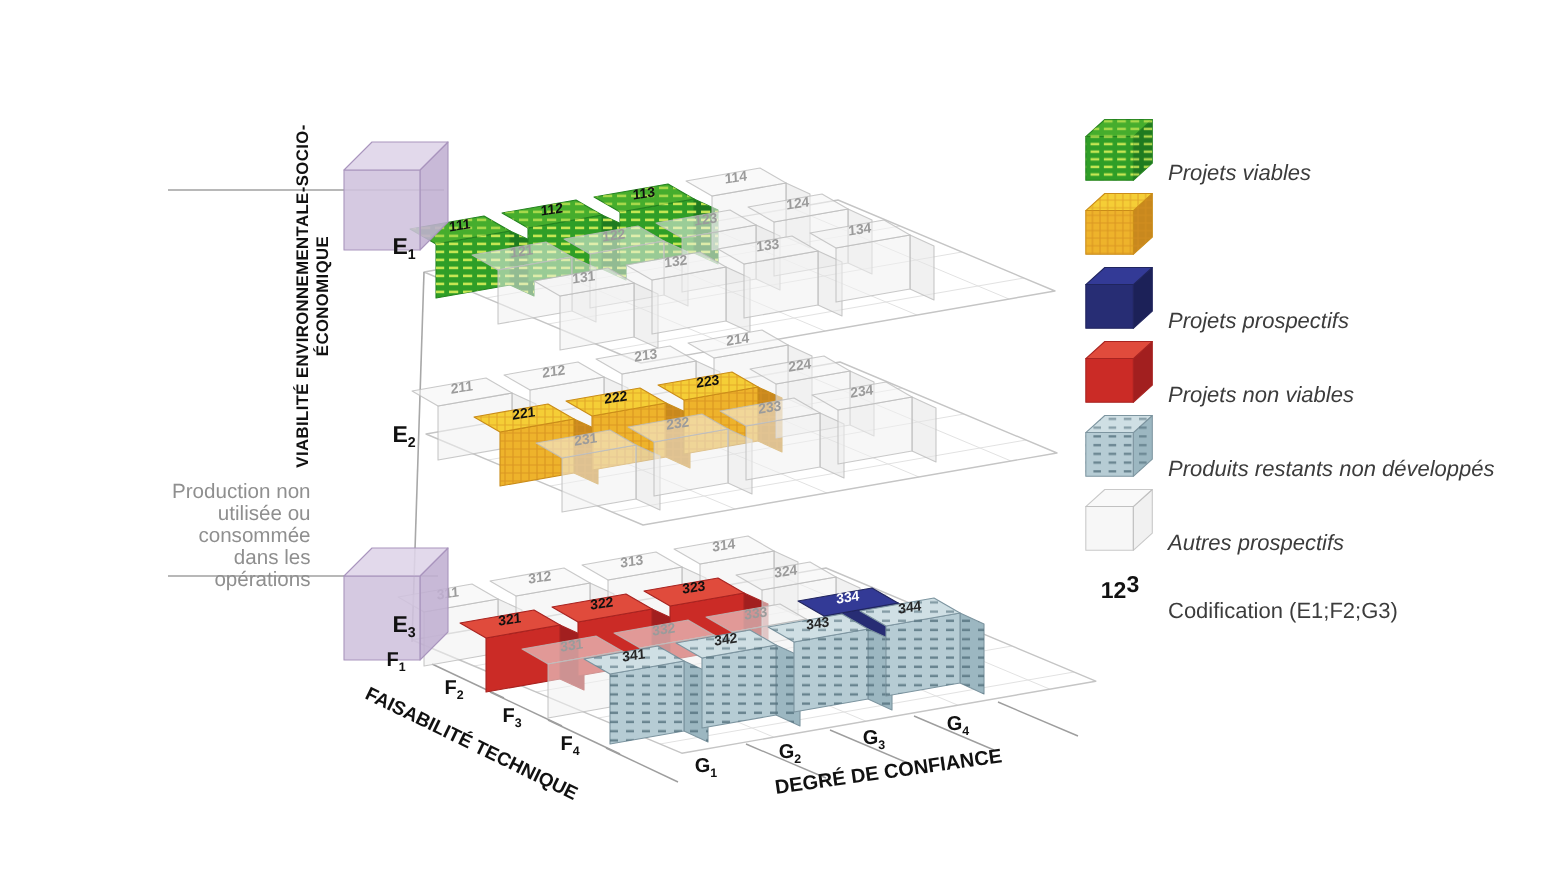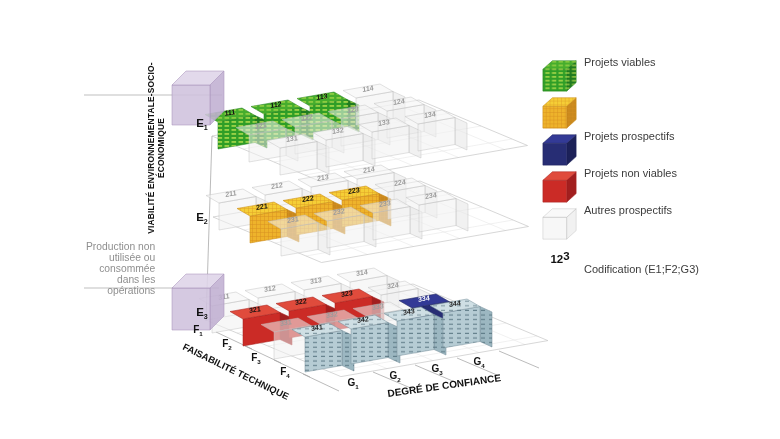--- a/index.html
+++ b/index.html
@@ -8,21 +8,21 @@
   #diagram-svg{position:absolute;left:0;top:0;}
   svg text{font-family:"Liberation Sans",sans-serif;}
   .vlabel{position:absolute;left:72px;top:136px;width:172px;height:24px;
           transform:rotate(-90deg);transform-origin:center;
           font-size:8.4px;font-weight:bold;color:#111;text-align:center;
           line-height:1.2;letter-spacing:.2px;white-space:pre-line;}
   .ann{position:absolute;color:#8f8f8f;font-size:10.3px;line-height:1.07;white-space:pre-line;}
   .ann1{left:84px;top:66px;}
   .ann2{left:86px;top:241px;text-align:right;}
   .legend{position:absolute;left:538px;top:56px;width:235px;}
-  .legend-item{position:relative;height:37px;display:flex;align-items:flex-start;}
+  .legend-item{position:relative;height:37px;display:flex;align-items:flex-end;font-style:italic;}
   .legend-item .icon{width:44px;height:38px;flex:0 0 44px;}
   .legend-item .lbl{font-size:11px;color:#3c3c3c;margin-left:2px;}
   .legend-code{display:flex;align-items:center;margin-top:8px;height:20px;}
   .legend-code .code{width:44px;flex:0 0 44px;text-align:center;font-weight:bold;
                      font-size:11.5px;color:#111;}
   .legend-code .code .sup{position:relative;top:-3px;}
   .legend-code .lbl{font-size:11px;color:#3c3c3c;margin-left:2px;margin-top:20px;}
 </style>
 </head>
 <body>
@@ -462,20 +462,36 @@
             </g>
           </g>
         </svg>
         <span class="lbl">Projets non viables</span>
       </div>
       <div class="legend-item">
         <svg viewBox="0 0 46 40" class="icon">
           <g></g>
           <g>
             <g>
+              <polygon points="30.0,37.0 40.0,28.0 40.0,5.0 30.0,14.0" fill="#9cb7c1" stroke="#7d95a0" stroke-width="0.55" stroke-linejoin="round"></polygon>
+              <polygon points="5.0,37.0 30.0,37.0 30.0,14.0 5.0,14.0" fill="#b6ccd4" stroke="#7d95a0" stroke-width="0.55" stroke-linejoin="round"></polygon>
+              <polygon points="5.0,14.0 30.0,14.0 40.0,5.0 15.0,5.0" fill="#cfdfe4" stroke="#7d95a0" stroke-width="0.55" stroke-linejoin="round"></polygon>
+              <polygon points="5.0,37.0 30.0,37.0 30.0,14.0 5.0,14.0" fill="url(#pat-dash-slate)" stroke="none" stroke-width="0.55" stroke-linejoin="round"></polygon>
+              <polygon points="5.0,14.0 30.0,14.0 40.0,5.0 15.0,5.0" fill="url(#pat-dash-slate)" stroke="none" stroke-width="0.55" stroke-linejoin="round" opacity="0.75"></polygon>
+              <polygon points="30.0,37.0 40.0,28.0 40.0,5.0 30.0,14.0" fill="url(#pat-dash-slate)" stroke="none" stroke-width="0.55" stroke-linejoin="round" opacity="0.85"></polygon>
+            </g>
+          </g>
+        </svg>
+        <span class="lbl">Produits restants non développés</span>
+      </div>
+      <div class="legend-item">
+        <svg viewBox="0 0 46 40" class="icon">
+          <g></g>
+          <g>
+            <g>
               <polygon points="30.0,37.0 40.0,28.0 40.0,5.0 30.0,14.0" fill="#e6e6e6" stroke="#bcbcbc" stroke-width="0.55" stroke-linejoin="round" fill-opacity="0.55" stroke-opacity="0.8"></polygon>
               <polygon points="5.0,37.0 30.0,37.0 30.0,14.0 5.0,14.0" fill="#f0f0f0" stroke="#bcbcbc" stroke-width="0.55" stroke-linejoin="round" fill-opacity="0.55" stroke-opacity="0.8"></polygon>
               <polygon points="5.0,14.0 30.0,14.0 40.0,5.0 15.0,5.0" fill="#f4f4f4" stroke="#bcbcbc" stroke-width="0.55" stroke-linejoin="round" fill-opacity="0.55" stroke-opacity="0.8"></polygon>
             </g>
           </g>
         </svg>
         <span class="lbl">Autres prospectifs</span>
       </div>
       <div class="legend-code">
         <span class="code">12<span class="sup">3</span></span>

